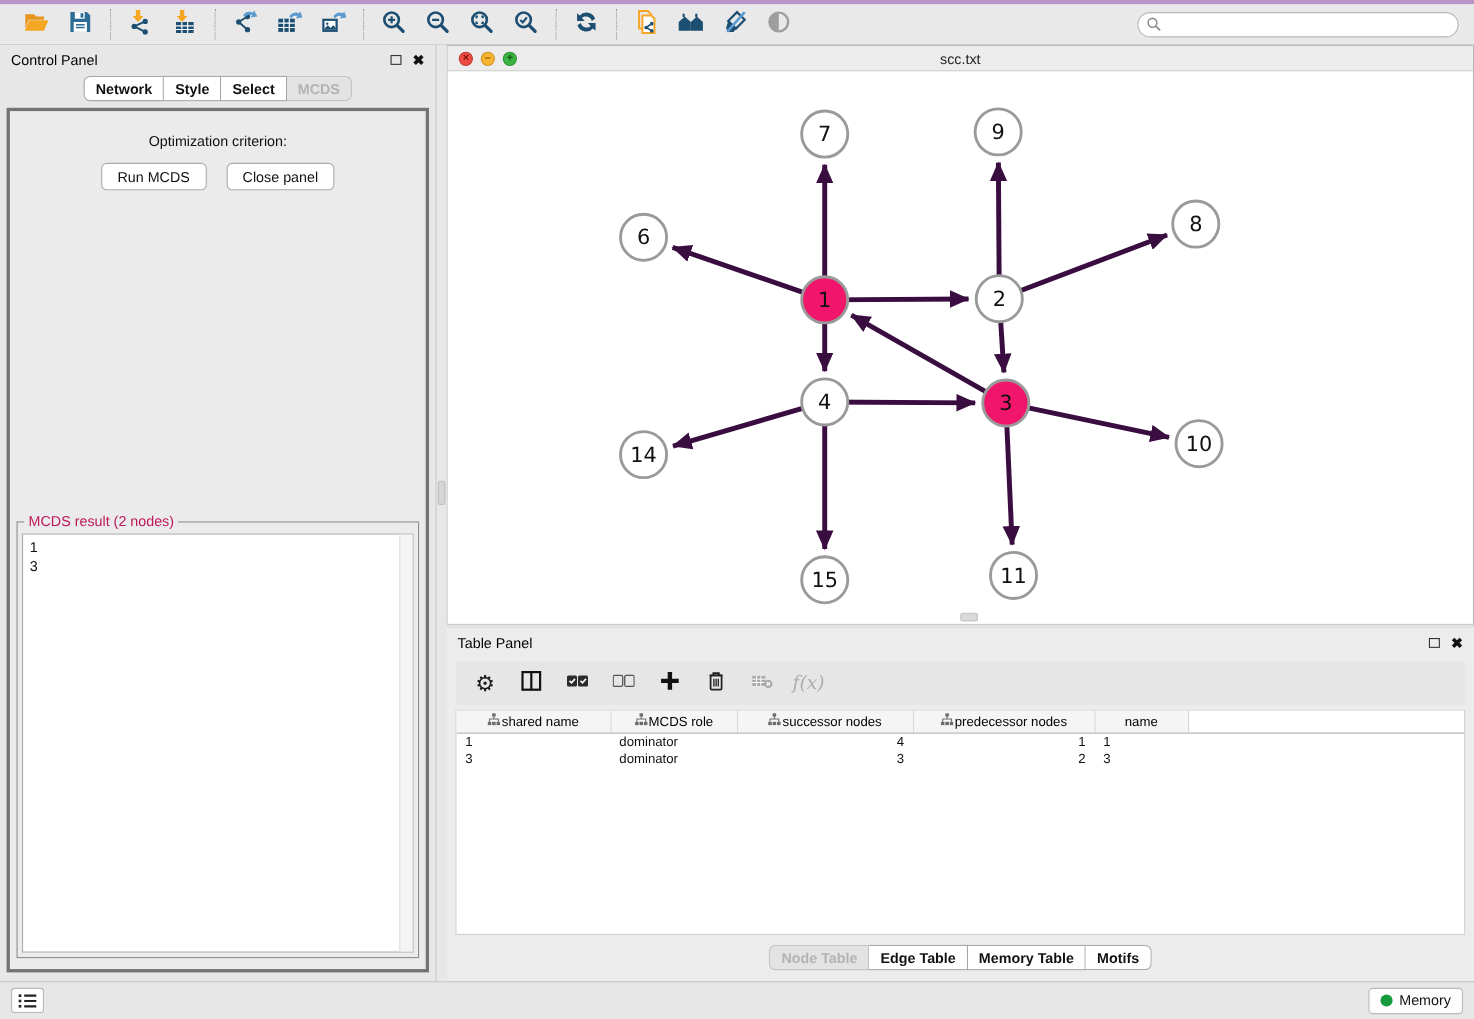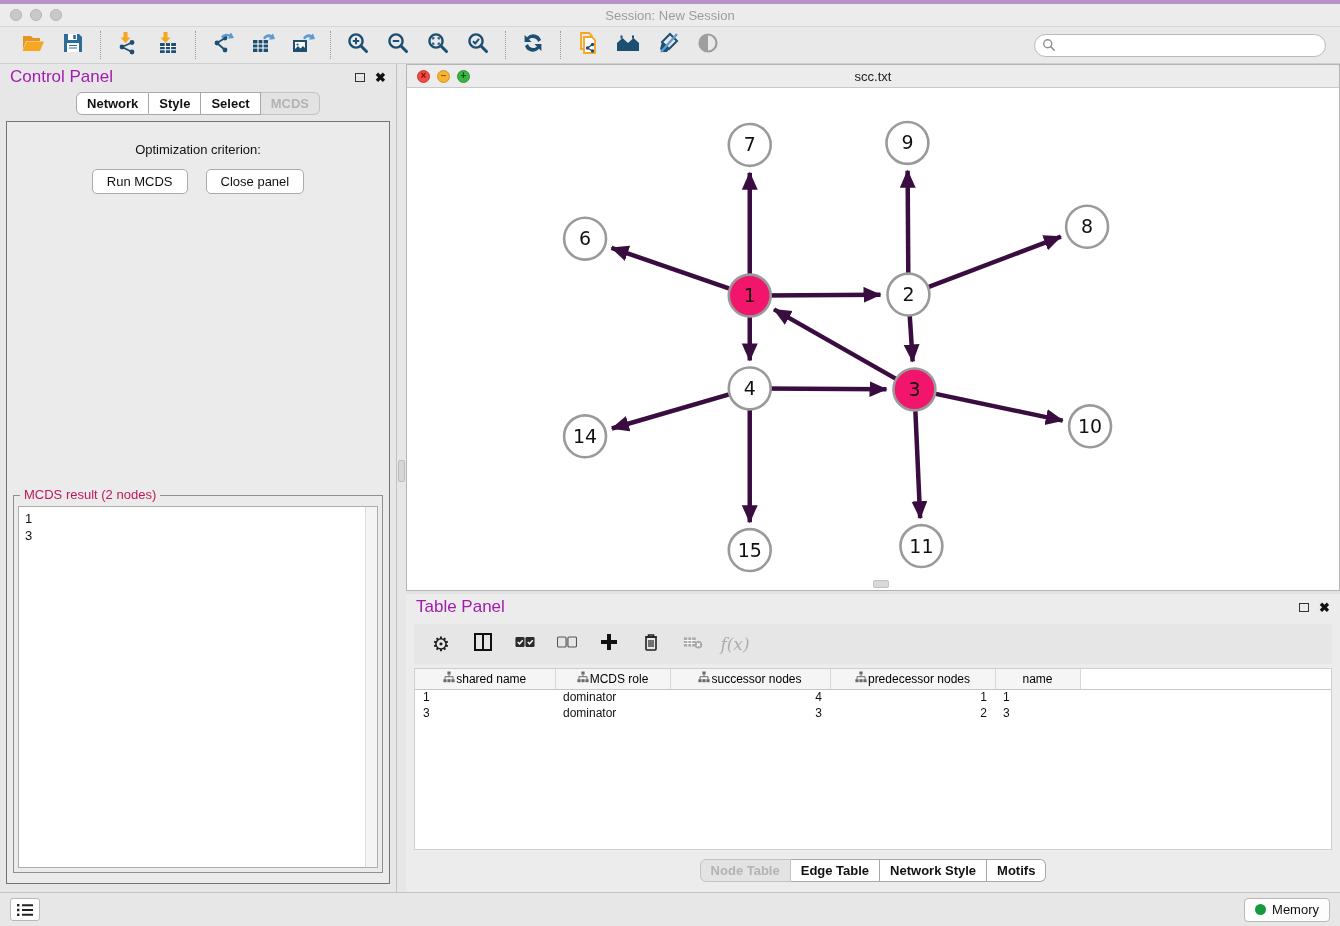--- a/index.html
+++ b/index.html
@@ -23,32 +23,32 @@
   .search-wrap { margin-left:auto; margin-right:6px; position:relative; }
   .search-input { width:292px; height:23px; border:1px solid #b9b9b9; border-radius:12px; background:#fff; padding:0 8px 0 26px; font-size:13px; outline:none; }
   .search-glyph { position:absolute; left:8px; top:4px; width:14px; height:14px; }
 
   
   .main-row { flex:1; display:flex; min-height:0; }
 
   
   .control-panel { width:397px; background:#e7e7e7; display:flex; flex-direction:column; border-right:1px solid #c2c2c2; }
   .panel-head { height:26px; display:flex; align-items:center; padding:0 10px; }
-  .panel-head .pt { font-size:17px; color:#a21caf; }
+  .panel-head .pt { font-size:13px; color:#000000; }
   .panel-head .spacer { flex:1; }
   .wm-icons { display:flex; gap:10px; align-items:center; }
   .float-ic { width:10px; height:9px; border:1.5px solid #333; display:inline-block; }
   .close-ic { font-size:13px; font-weight:bold; color:#111; line-height:1; }
   .seg-row { display:flex; justify-content:center; margin:2px 0 6px; }
   .seg { display:inline-flex; }
   .seg-tab { font-size:13px; font-weight:600; padding:3px 10px; background:#fff; border:1px solid #a8a8a8; border-left:none; color:#111; cursor:default; }
   .seg-tab:first-child { border-left:1px solid #a8a8a8; border-radius:6px 0 0 6px; }
   .seg-tab:last-child { border-radius:0 6px 6px 0; }
   .seg-tab.selected { background:#e3e3e3; color:#b3b3b3; border-color:#c3c3c3; }
-  .cp-body { flex:1; margin:0 6px 8px; border:1px solid #737373; background:#ebebeb; position:relative; overflow:hidden; }
+  .cp-body { flex:1; margin:0 6px 8px; border:3px solid #737373; background:#ebebeb; position:relative; overflow:hidden; }
   .opt-label { text-align:center; font-size:13px; margin-top:20px; color:#111; }
   .crit-row { display:flex; justify-content:center; margin-top:11px; }
   .crit-select { width:308px; height:23px; background:#fff; border:1px solid #b3b3b3; border-radius:5px; display:flex; align-items:center; padding:0 6px 0 10px; font-size:13px; color:#111; }
   .crit-select .lbl { flex:1; }
   .stepper { display:flex; flex-direction:column; gap:2px; align-items:center; }
   .stepper i { width:0; height:0; border-left:4px solid transparent; border-right:4px solid transparent; }
   .stepper .up { border-bottom:5px solid #555; }
   .stepper .dn { border-top:5px solid #555; }
   .btn-row { display:flex; justify-content:center; gap:18px; margin-top:12px; }
   .push-btn { background:#fff; border:1px solid #ababab; border-radius:5px; font-size:13px; padding:4px 14px; color:#111; }
@@ -99,28 +99,20 @@
   .memory-btn { margin-left:auto; height:24px; background:#fdfdfd; border:1px solid #b9b9b9; border-radius:4px; display:flex; align-items:center; gap:6px; padding:0 10px; font-size:13px; color:#111; }
   .mem-dot { width:11px; height:11px; border-radius:50%; background:#169a3e; }
 </style>
 </head>
 <body>
 
 <div class="app">
 
   <div class="purple-strip"></div>
 
-  <div class="titlebar">
-    <div class="traffic">
-      <span class="tl"></span>
-      <span class="tl"></span>
-      <span class="tl"></span>
-    </div>
-    <div class="win-title">Session: New Session</div>
-  </div>
 
   <div class="toolbar">
     <div class="tb-group">
       <div class="tb-btn">
           <span><svg viewBox="0 0 24 24">
               <path d="M2 5h8l2 2h7v3H5L2 18z" fill="#e8951d"></path>
               <path d="M5.5 10.5H23l-4 9.5H1.5z" fill="#f5a623"></path>
             </svg></span>
         </div>
       <div class="tb-btn">
@@ -531,21 +523,21 @@
                   <td>3</td>
                   <td></td>
                 </tr>
               </tbody>
             </table>
         </div>
         <div class="tp-tabs-row">
             <div class="seg" id="tp-tabs">
               <div class="seg-tab selected">Node Table</div>
               <div class="seg-tab">Edge Table</div>
-              <div class="seg-tab">Network Style</div>
+              <div class="seg-tab">Memory Table</div>
               <div class="seg-tab">Motifs</div>
             </div>
           </div>
       </div>
 
     </div>
   </div>
 
   <div class="statusbar">
     <div class="status-left-btn">

